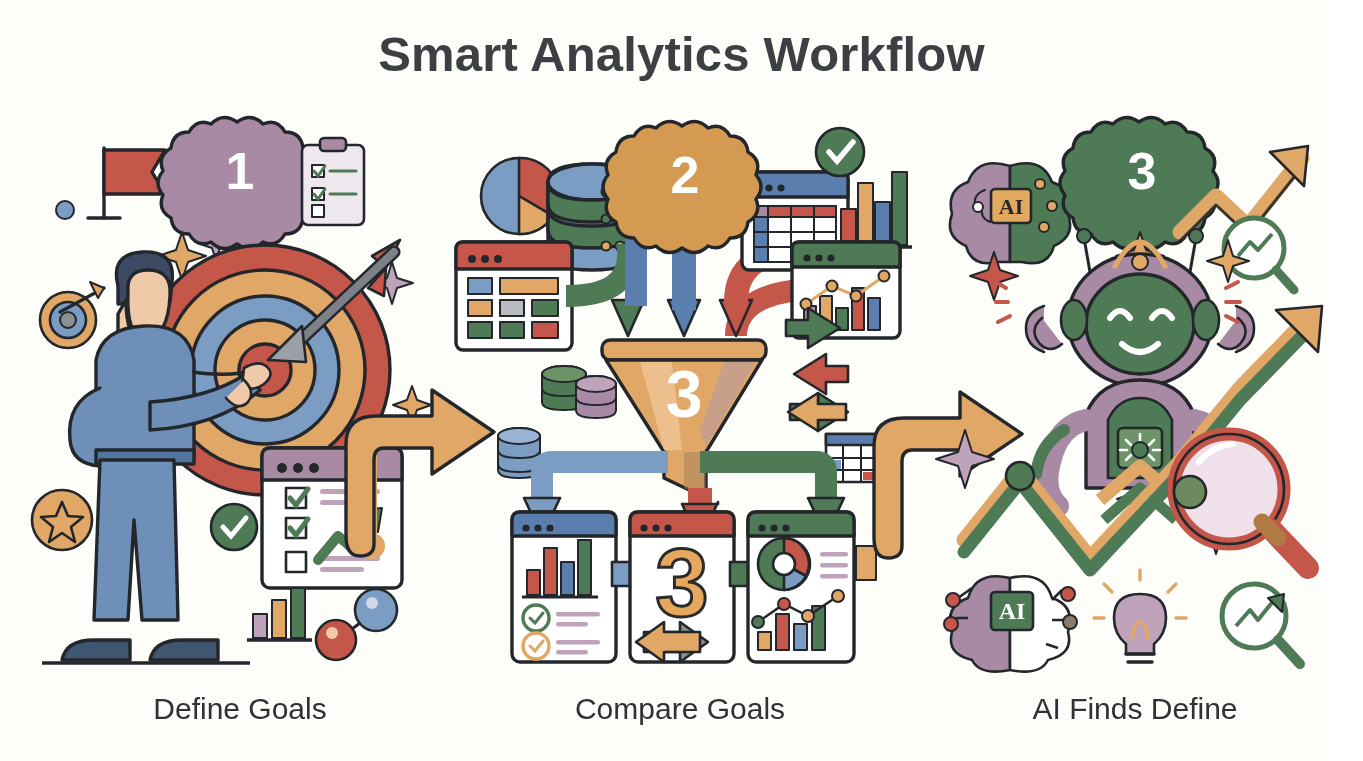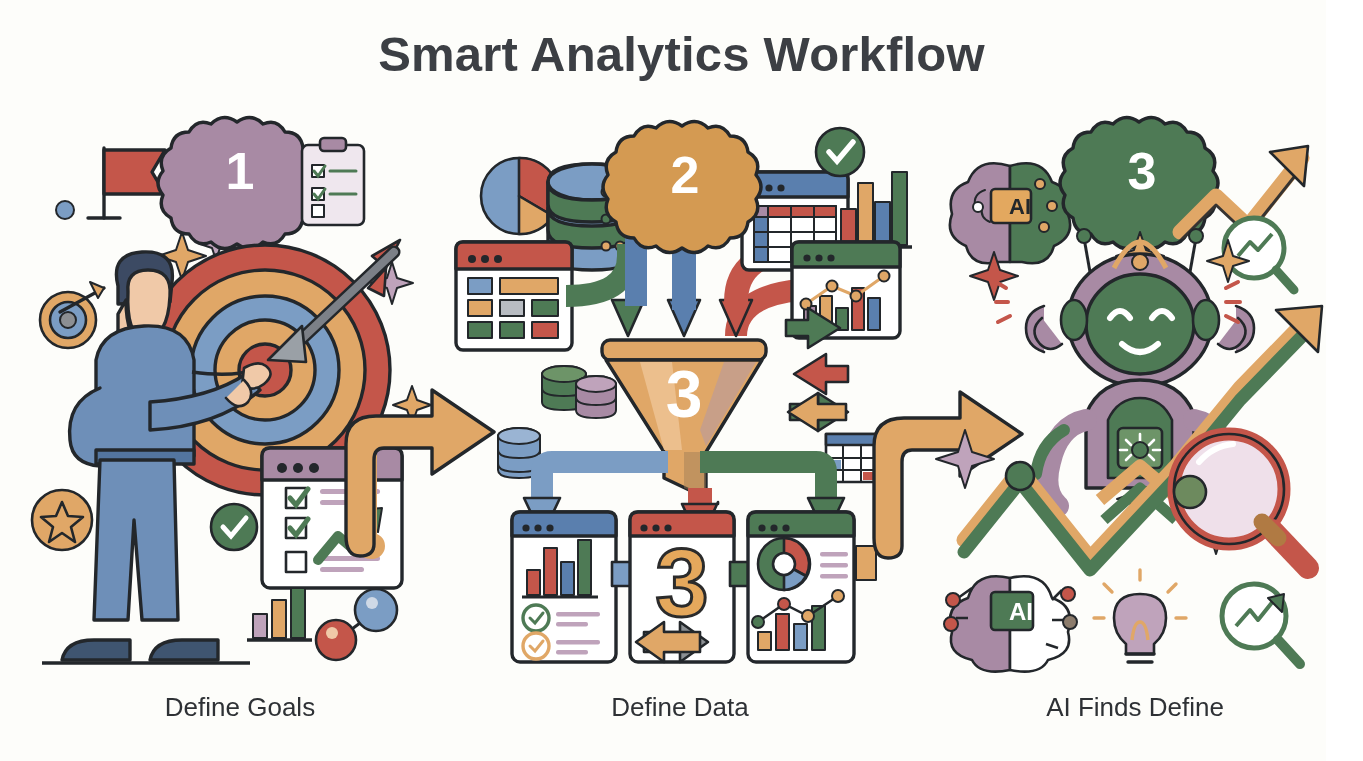--- a/index.html
+++ b/index.html
@@ -31,21 +31,21 @@
     font-size: 49px;
     font-weight: 700;
     color: #3c3f44;
     letter-spacing: 0.2px;
     font-family: "Liberation Sans", "DejaVu Sans", sans-serif;
   }
   .step-label {
     position: absolute;
     top: 692px;
     text-align: center;
-    font-size: 26px;
+    font-size: 30px;
     color: #2e3135;
     font-family: "Liberation Sans", "DejaVu Sans", sans-serif;
   }
   .step-label.s1 { left: 40px;  width: 400px; }
   .step-label.s2 { left: 480px; width: 400px; }
   .step-label.s3 { left: 935px; width: 400px; }
   .badge-num {
     position: absolute;
     font-size: 52px;
     font-weight: 700;
@@ -69,22 +69,22 @@
     font-weight: 700;
     color: #e5a85c;
     -webkit-text-stroke: 3px #2b2b2b;
     text-align: center;
     font-family: "Liberation Sans", "DejaVu Sans", sans-serif;
     pointer-events: none;
   }
   .chip-text {
     position: absolute;
     font-weight: 700;
-    text-align: right;
-    font-family: Liberation Sans, sans-serif;
+    text-align: center;
+    font-family: Liberation Serif, serif;
     pointer-events: none;
   }
 </style>
 </head>
 <body>
 
 <div id="canvas">
 
   <svg id="art" viewBox="0 0 1363 761" xmlns="http://www.w3.org/2000/svg">
     <defs>
@@ -594,17 +594,17 @@
   <div class="funnel-num" style="left:649px; top:356px; width:70px;">3</div>
 
   <div class="card-num" style="left:634px; top:528px; width:96px;">3</div>
 
   <div class="chip-text" style="left:991px; top:194px; width:40px; font-size:22px; color:#23272b;">AI</div>
 
   <div class="chip-text" style="left:991px; top:598px; width:42px; font-size:24px; color:#ffffff;">AI</div>
 
   <div class="step-label s1">Define Goals</div>
 
-  <div class="step-label s2">Define Data</div>
+  <div class="step-label s2">Compare Goals</div>
 
   <div class="step-label s3">AI Finds Define</div>
 
 </div>
 
 </body></html>

